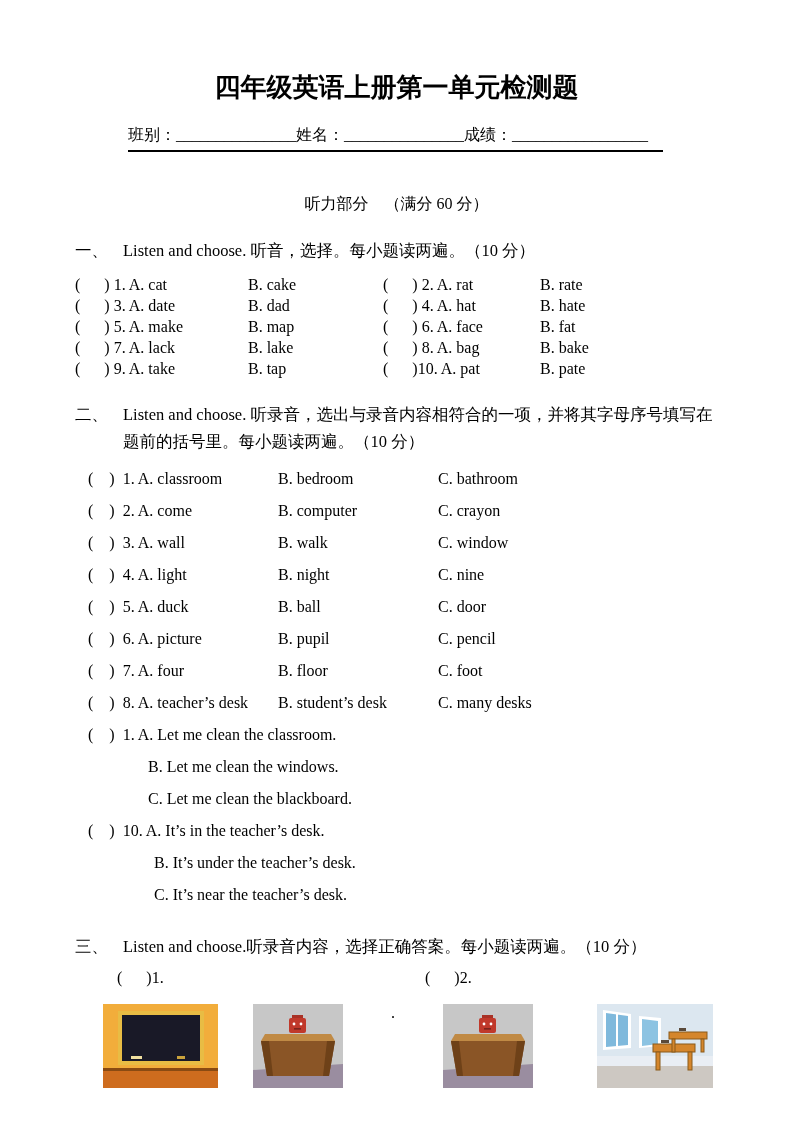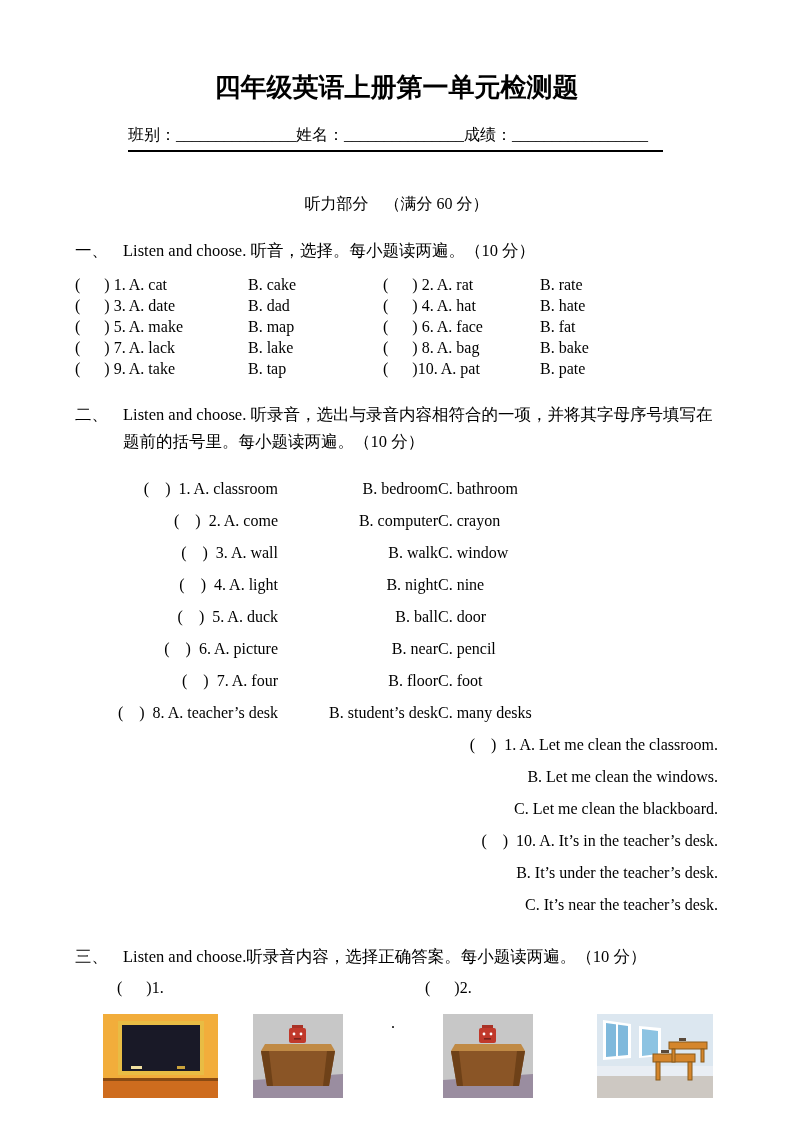--- a/index.html
+++ b/index.html
@@ -31,21 +31,21 @@
   .sec-heading { display:flex; margin-top:22px; font-size:16.5px; line-height:27px; }
   .sec-num { flex:0 0 48px; }
   .sec-text { flex:1; }
 
   .s1-table { margin-top:10px; }
   .s1-row { display:flex; line-height:21px; }
   .s1-row .c1 { width:173px; flex:0 0 auto; }
   .s1-row .c2 { width:135px; flex:0 0 auto; }
   .s1-row .c3 { width:157px; flex:0 0 auto; }
 
-  .s2-items { margin:18px 0 0 13px; line-height:32px;text-align:right; }
+  .s2-items { margin:8px 0 0 13px; line-height:32px; }
   .s2-row { display:flex; }
   .s2-row .c1 { min-width:190px; flex:0 0 auto; }
   .s2-row .c2 { min-width:160px; flex:0 0 auto; }
   .s2-sub { padding-left:60px; }
   .s2-sub10 { padding-left:66px; }
 
   .s3-qrow { margin:6px 0 0 42px; display:flex; line-height:24px; }
   .s3-qrow .q1 { width:308px; flex:0 0 auto; }
 
   .images-row { margin-top:14px; display:flex; align-items:flex-start; }
@@ -134,21 +134,21 @@
       <span class="c2 pre">B. night</span>
       <span class="c3 pre">C. nine</span>
     </div>
     <div class="s2-row">
       <span class="c1 pre">(    )  5. A. duck</span>
       <span class="c2 pre">B. ball</span>
       <span class="c3 pre">C. door</span>
     </div>
     <div class="s2-row">
       <span class="c1 pre">(    )  6. A. picture</span>
-      <span class="c2 pre">B. near</span>
+      <span class="c2 pre">B. pupil</span>
       <span class="c3 pre">C. pencil</span>
     </div>
     <div class="s2-row">
       <span class="c1 pre">(    )  7. A. four</span>
       <span class="c2 pre">B. floor</span>
       <span class="c3 pre">C. foot</span>
     </div>
     <div class="s2-row">
       <span class="c1 pre">(    )  8. A. teacher’s desk</span>
       <span class="c2 pre">B. student’s desk</span>

